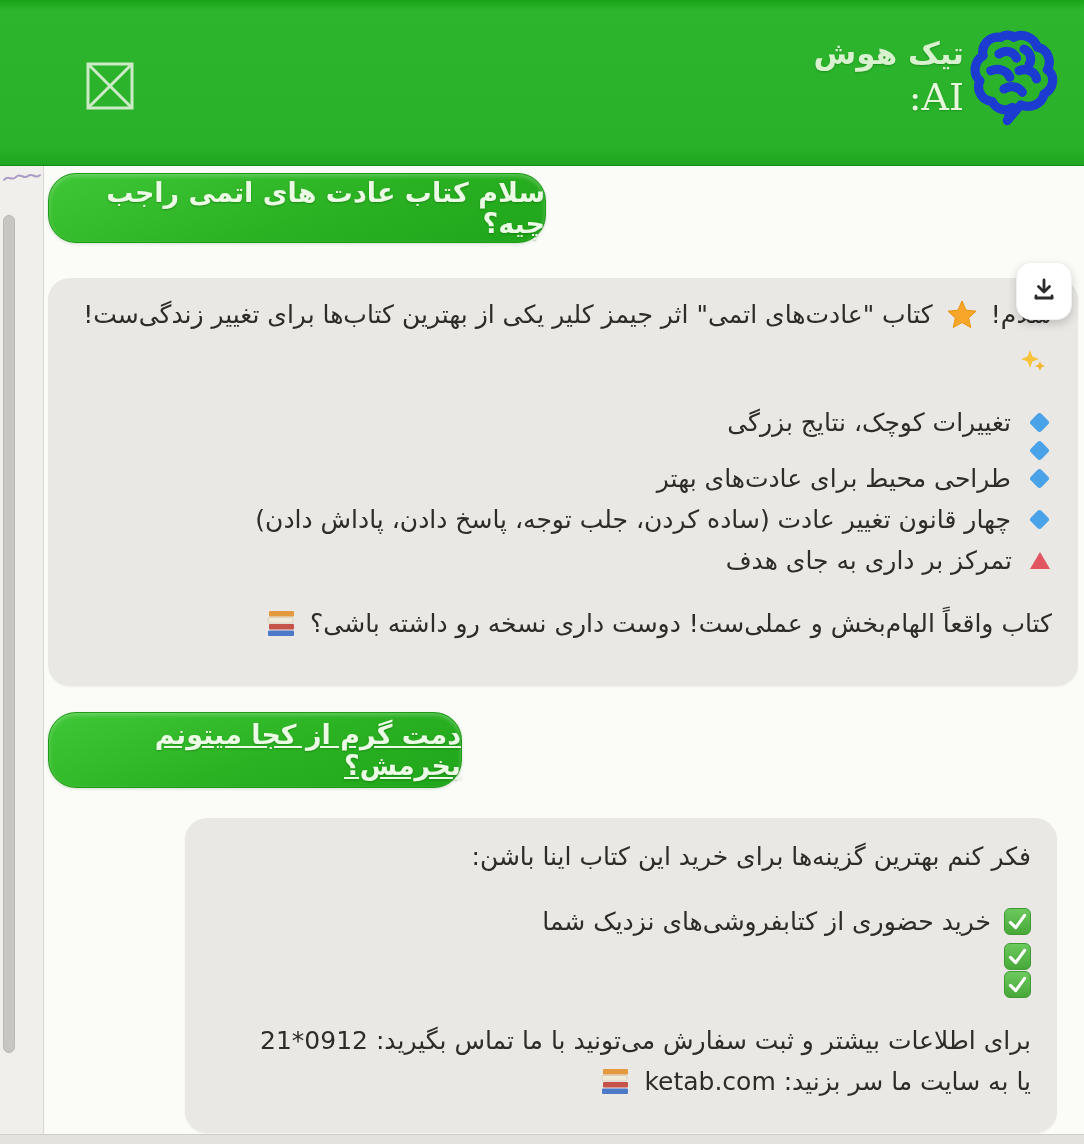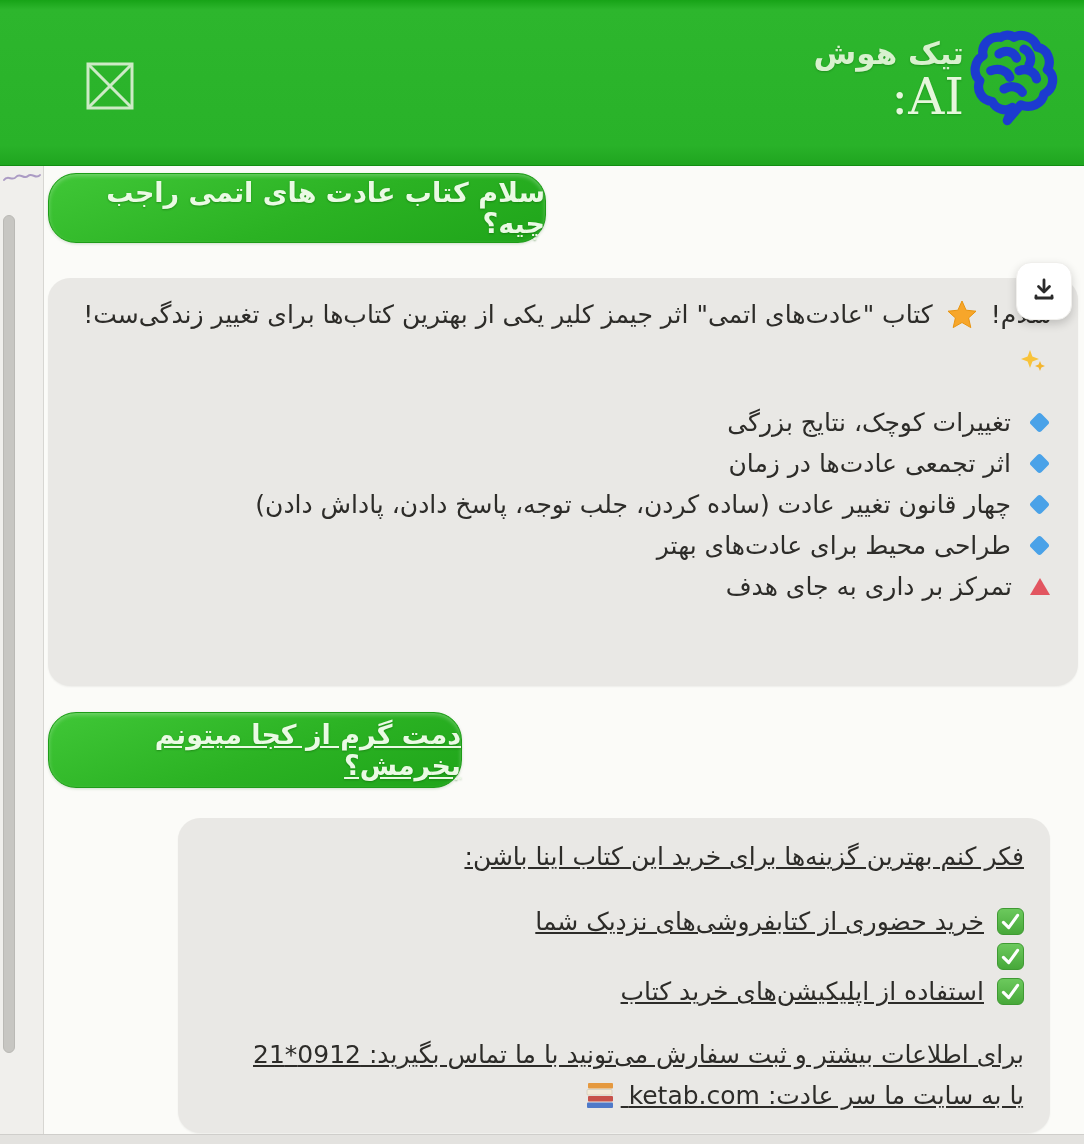--- a/index.html
+++ b/index.html
@@ -13,21 +13,21 @@
     background:linear-gradient(180deg,#17a317 0%,#2db62d 6%,#29b229 88%,#1fa51f 100%);
     border-bottom:1px solid rgba(0,70,0,.25);
   }
   .close-btn{
     position:absolute; left:82px; top:58px; width:56px; height:56px;
     background:transparent; border:none; cursor:pointer; padding:2px;
   }
   .brand{ position:absolute; right:20px; top:20px; display:flex; align-items:center; }
   .brand-text{ text-align:right; margin-left:6px; direction:rtl; }
   .brand-title{ font-size:31px; font-weight:bold; color:#d8f1ce; line-height:42px; text-shadow:0 1px 2px rgba(0,80,0,.35); }
-  .brand-subtitle{ font-family:"DejaVu Serif", serif; font-size:50px; color:#e6f7dc; line-height:46px; direction:rtl; text-shadow:0 1px 2px rgba(0,80,0,.3); }
+  .brand-subtitle{ font-family:"DejaVu Serif", serif; font-size:38px; color:#e6f7dc; line-height:46px; direction:rtl; text-shadow:0 1px 2px rgba(0,80,0,.3); }
   .logo{ display:block; }
 
   
   .chat{ position:absolute; left:0; top:166px; width:1084px; height:978px; background:#fbfbf8;padding-left:28px; }
   .gutter{ position:absolute; left:0; top:0; width:44px; height:978px; background:#f0efec; border-right:1px solid #d7d6d2; }
   .thumb{ position:absolute; left:3px; top:49px; width:12px; height:838px; background:#c7c6c2; border-radius:7px; border:1px solid #bab9b5; }
   .corner-mark{ position:absolute; left:2px; top:2px; opacity:.8; }
   .bottom-strip{ position:absolute; left:0; top:1134px; width:1084px; height:10px; background:#e3e2df; border-top:1px solid #cfcecb; }
 
   
@@ -42,21 +42,21 @@
   }
   .b1{ left:48px; top:7px;  width:498px; height:70px; }
   .b3{ left:48px; top:546px; width:414px; height:76px;text-decoration:underline; }
 
   .ai{
     background:#e9e8e5; border-radius:22px; color:#2d2c29;
     font-size:25px; line-height:41px; text-align:right;
     box-shadow:0 1px 2px rgba(0,0,0,.06);
   }
   .b2{ left:48px; top:112px; width:1030px; height:408px; padding:16px 26px 20px; }
-  .b4{ left:178px; top:652px; width:872px; height:315px; padding:18px 26px 20px;text-decoration:underline; }
+  .b4{ left:185px; top:652px; width:872px; height:315px; padding:18px 26px 20px; }
 
   .line{ margin:0; }
   .mb16{ margin-bottom:16px; }
   .mb24{ margin-bottom:24px; }
   .feats,.opts{ list-style:none; margin:0 0 22px 0; padding:0; }
   .feats li{ display:flex; align-items:center; column-gap:16px; line-height:41px; }
   .opts li{ display:flex; align-items:center; column-gap:13px; line-height:41px; margin-bottom:1px; }
 
   
   .icn{ display:inline-block; vertical-align:-5px; margin:0 6px; }
@@ -153,36 +153,46 @@
         </span>
       </p>
 
       <ul class="feats">
         <li>
           <span class="diamond"></span>
           <span>تغییرات کوچک، نتایج بزرگی</span>
         </li>
         <li>
           <span class="diamond"></span>
-          <span>اثر تجمعی عادت‌ها در زمان</span>
+        </li>
+        <li>
+          <span class="diamond"></span>
+          <span>طراحی محیط برای عادت‌های بهتر</span>
         </li>
         <li>
           <span class="diamond"></span>
           <span>چهار قانون تغییر عادت (ساده کردن، جلب توجه، پاسخ دادن، پاداش دادن)</span>
-        </li>
-        <li>
-          <span class="diamond"></span>
-          <span>طراحی محیط برای عادت‌های بهتر</span>
         </li>
         <li>
           <span class="tri"></span>
           <span>تمرکز بر داری به جای هدف</span>
         </li>
       </ul>
 
+      <p class="line">
+        <span>کتاب واقعاً الهام‌بخش و عملی‌ست! دوست داری نسخه رو داشته باشی؟</span>
+        <span class="icn">
+          <svg width="30" height="27" viewBox="0 0 30 27">
+            <rect x="3" y="1" width="25" height="5.5" rx="1" fill="#e5993f"></rect>
+            <rect x="2" y="7.5" width="25" height="5.5" rx="1" fill="#f2ead8" stroke="#c9c2ae" stroke-width=".6"></rect>
+            <rect x="3" y="14" width="25" height="5.5" rx="1" fill="#c7524a"></rect>
+            <rect x="2" y="20.5" width="26" height="5.5" rx="1" fill="#4e79c9"></rect>
+          </svg>
+        </span>
+      </p>
     </div>
 
     <div class="bubble user b3">
       <span>دمت گرم از کجا میتونم بخرمش؟</span>
     </div>
 
     <div class="bubble ai b4">
       <p class="line mb24">
         <span>فکر کنم بهترین گزینه‌ها برای خرید این کتاب اینا باشن:</span>
       </p>
@@ -202,29 +212,28 @@
                 <polyline points="5,14 11,20 21,6" stroke="#ffffff" stroke-width="3.5" stroke-linecap="round" stroke-linejoin="round"></polyline>
               </svg>
           </span>
         </li>
         <li>
           <span class="checkbox">
             <svg width="23" height="23" viewBox="0 0 26 26" fill="none">
                 <polyline points="5,14 11,20 21,6" stroke="#ffffff" stroke-width="3.5" stroke-linecap="round" stroke-linejoin="round"></polyline>
               </svg>
           </span>
-          <span>استفاده از اپلیکیشن‌های خرید کتاب</span>
         </li>
       </ul>
 
       <p class="line">
         <span>برای اطلاعات بیشتر و ثبت سفارش می‌تونید با ما تماس بگیرید: 0912*21</span>
       </p>
       <p class="line">
-        <span>یا به سایت ما سر عادت: ketab.com</span>
+        <span>یا به سایت ما سر بزنید: ketab.com</span>
         <span class="icn">
           <svg width="30" height="27" viewBox="0 0 30 27">
             <rect x="3" y="1" width="25" height="5.5" rx="1" fill="#e5993f"></rect>
             <rect x="2" y="7.5" width="25" height="5.5" rx="1" fill="#f2ead8" stroke="#c9c2ae" stroke-width=".6"></rect>
             <rect x="3" y="14" width="25" height="5.5" rx="1" fill="#c7524a"></rect>
             <rect x="2" y="20.5" width="26" height="5.5" rx="1" fill="#4e79c9"></rect>
           </svg>
         </span>
       </p>
     </div>

